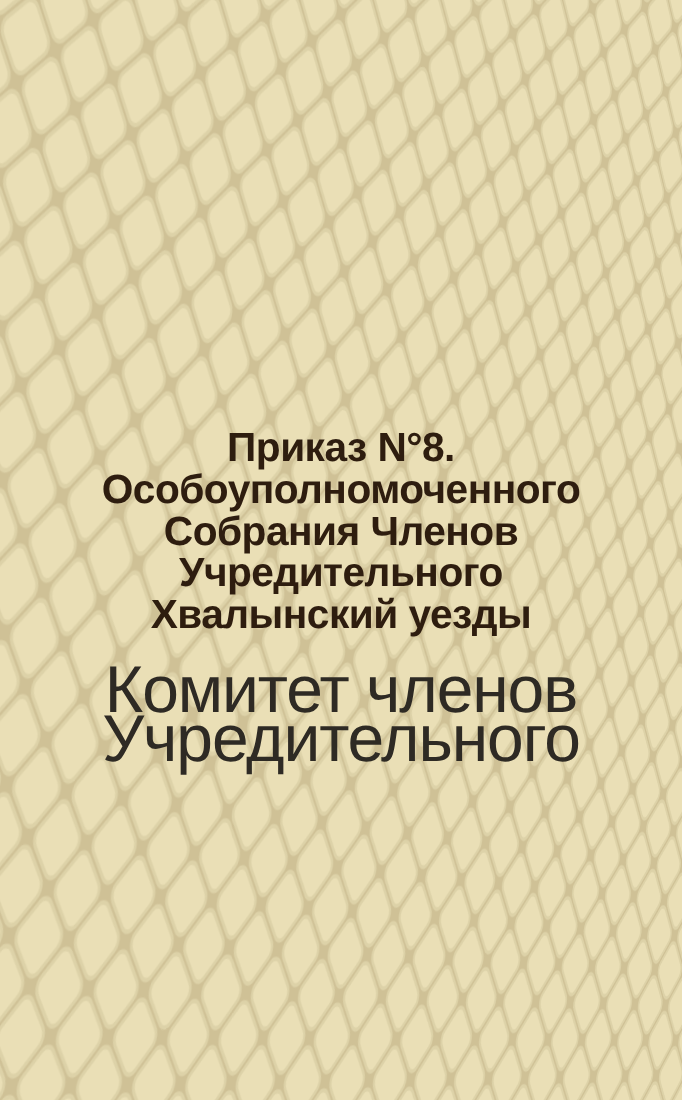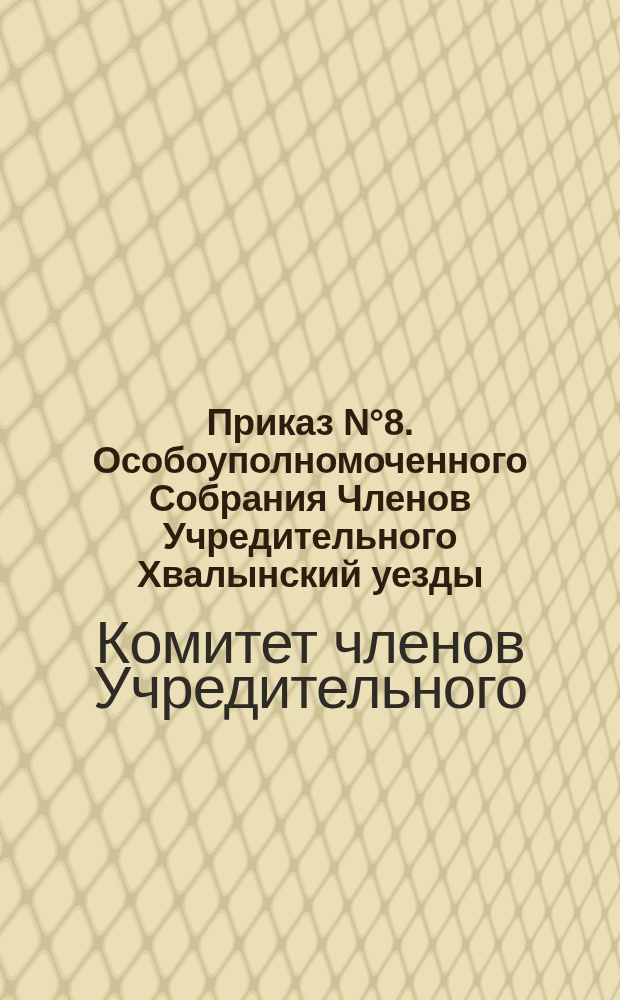--- a/index.html
+++ b/index.html
@@ -23,21 +23,20 @@
     transform: perspective(800px) rotateY(22deg);
     transform-origin: 0 50%;
   }
   .text-block {
     position: absolute;
     top: 388px;
     left: 0;
     right: 0;
     text-align: center;
     z-index: 2;
-    margin-top: 16px;
   }
   .cover-title {
     font-family: "Liberation Sans", "DejaVu Sans", sans-serif;
     font-weight: 700;
     font-size: 37px;
     line-height: 38px;
     letter-spacing: -0.5px;
     color: #2e1d0f;
   }
   .cover-subtitle {

